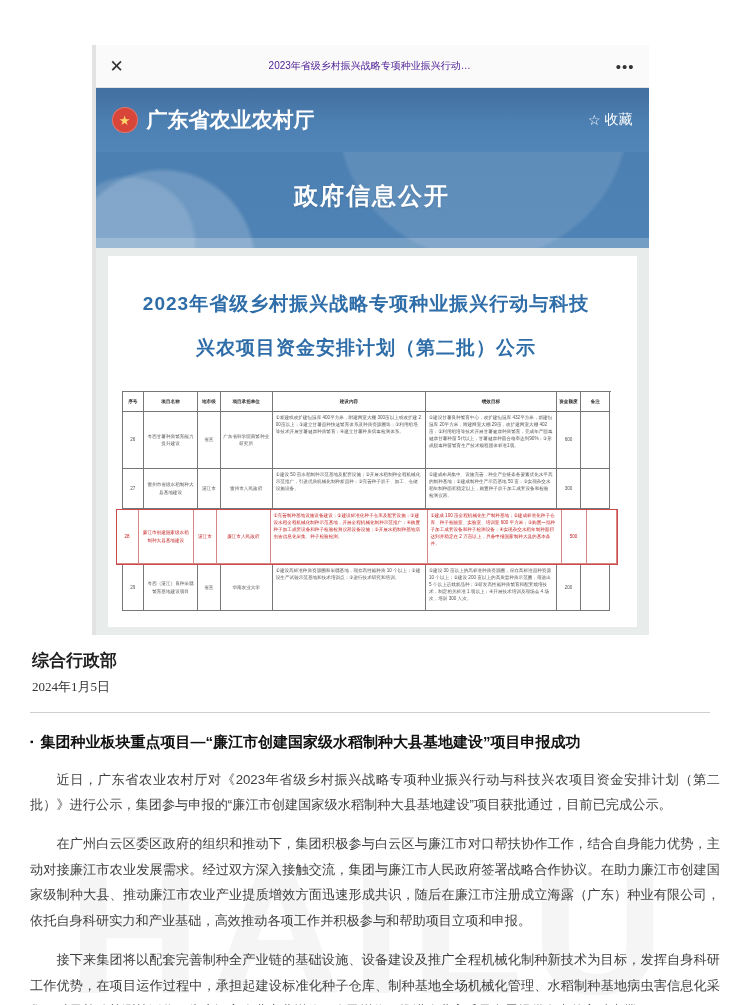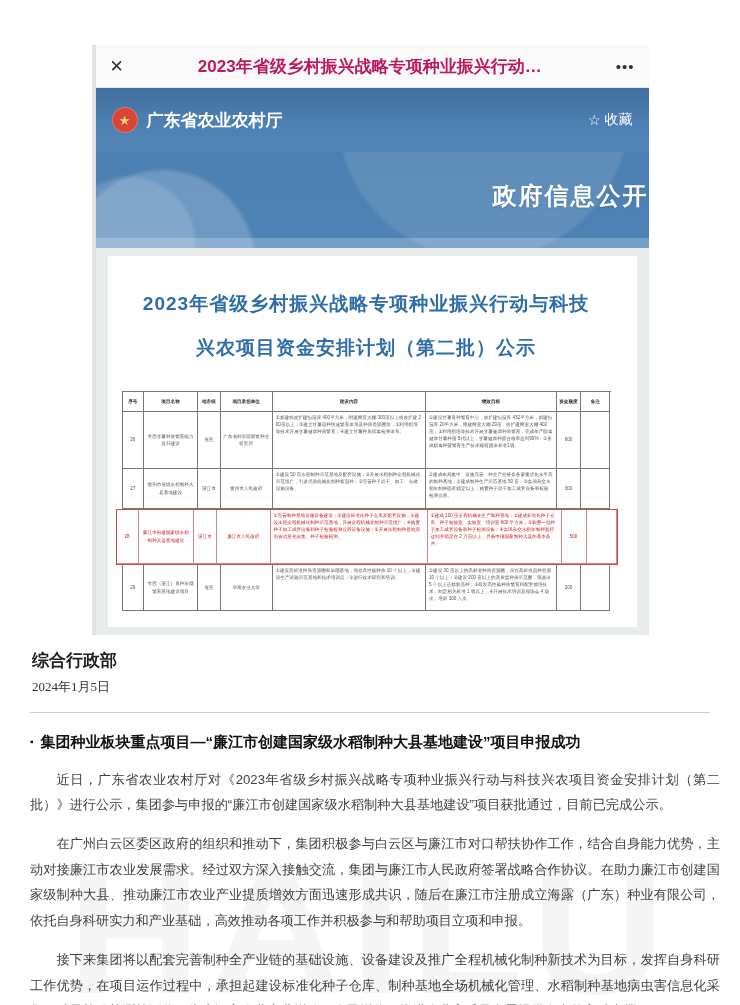--- a/index.html
+++ b/index.html
@@ -22,46 +22,46 @@
     width:557px;margin:45px auto 0 auto;
     border-left:4px solid #e2e2e2;
     box-sizing:border-box;
   }
   .topbar{
     height:43px;background:#fafafa;border-bottom:1px solid #e3e3e3;
     display:flex;align-items:center;padding:0 14px;box-sizing:border-box;
   }
   .topbar .x{font-size:17px;color:#333;cursor:pointer;}
   .topbar .ttl{
-    flex:1;text-align:center;font-size:17px;color:#be185d;
-    white-space:nowrap;overflow:hidden;font-weight:bold;
+    flex:1;text-align:center;font-size:10px;color:#4c1d95;
+    white-space:nowrap;overflow:hidden;
   }
   .topbar .more{font-size:15px;color:#333;letter-spacing:1px;cursor:pointer;}
 
   .bluehead{
     height:64px;background:linear-gradient(180deg,#426f9f 0%,#4d80b2 55%,#5286b8 100%);
     display:flex;align-items:center;padding:0 16px;box-sizing:border-box;color:#fff;
   }
   .emblem{
     width:26px;height:26px;border-radius:50%;background:#d8463a;
     display:flex;align-items:center;justify-content:center;
     color:#ffd76a;font-size:13px;margin-right:9px;flex:0 0 auto;
     box-shadow:0 0 0 1px rgba(255,255,255,0.25) inset;
   }
-  .org{font-size:17px;font-weight:bold;flex:1;}
+  .org{font-size:21px;font-weight:bold;flex:1;}
   .fav{font-size:14px;display:flex;align-items:center;gap:4px;cursor:pointer;}
 
   .banner{
     height:96px;position:relative;
     background:
       radial-gradient(circle at 12% 115%, rgba(255,255,255,0.18) 0 18%, rgba(255,255,255,0) 19%),
       radial-gradient(circle at 6% 95%, rgba(255,255,255,0.14) 0 12%, rgba(255,255,255,0) 13%),
       radial-gradient(circle at 70% -40%, rgba(255,255,255,0.10) 0 35%, rgba(255,255,255,0) 36%),
       linear-gradient(180deg,#4d80b2 0%,#4f83b5 100%);
-    display:flex;align-items:center;justify-content:flex-end;
+    display:flex;align-items:center;justify-content:center;
   }
   .banner:after{
     content:"";position:absolute;left:0;right:0;bottom:0;height:10px;
     background:rgba(255,255,255,0.22);
   }
   .banner-title{
     color:#fff;font-size:24px;font-weight:bold;letter-spacing:2px;
     text-shadow:0 1px 2px rgba(0,0,0,0.15);margin-top:-8px;
   }
 

